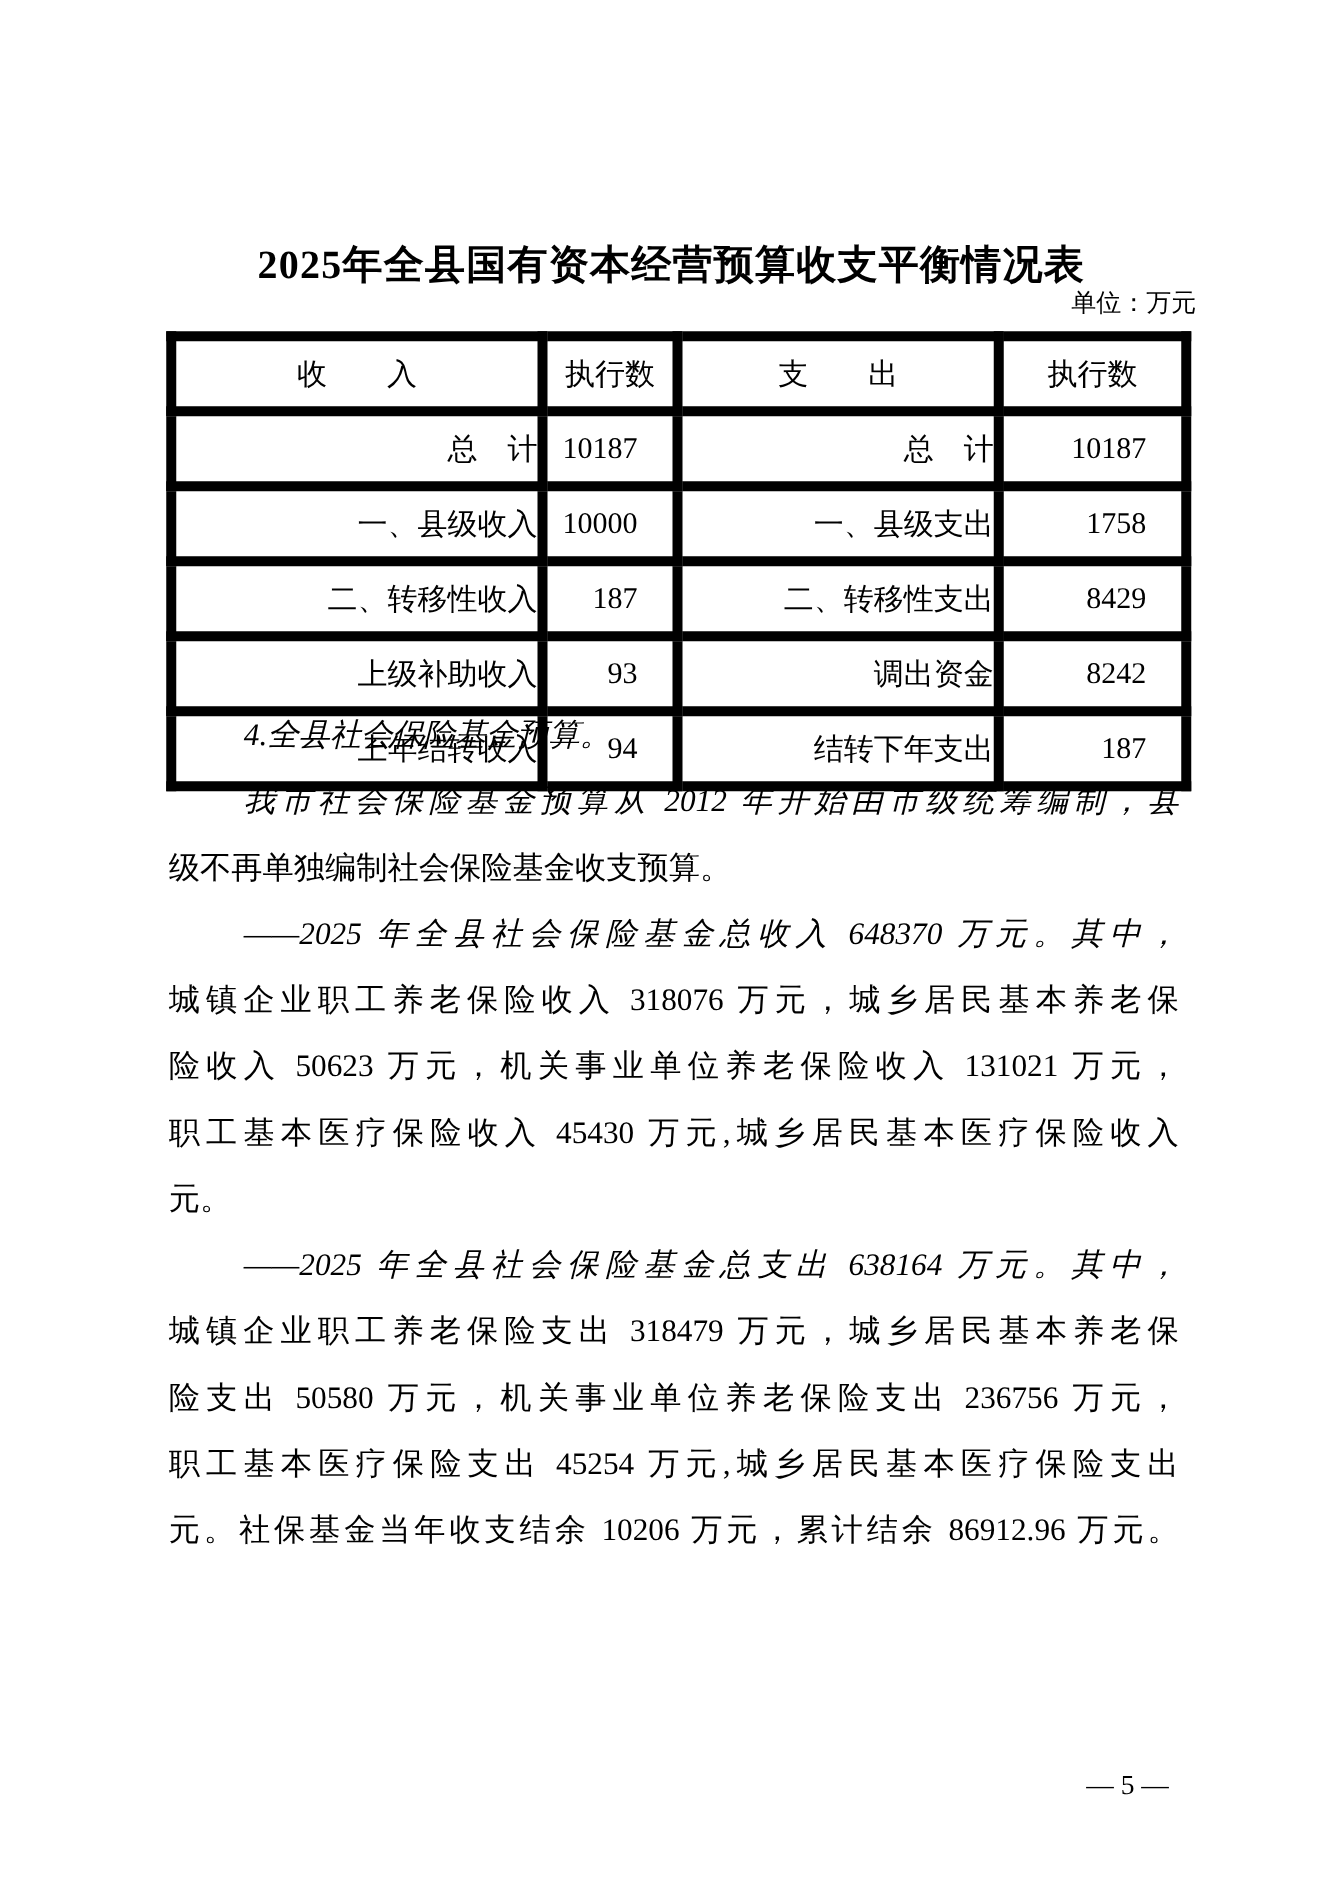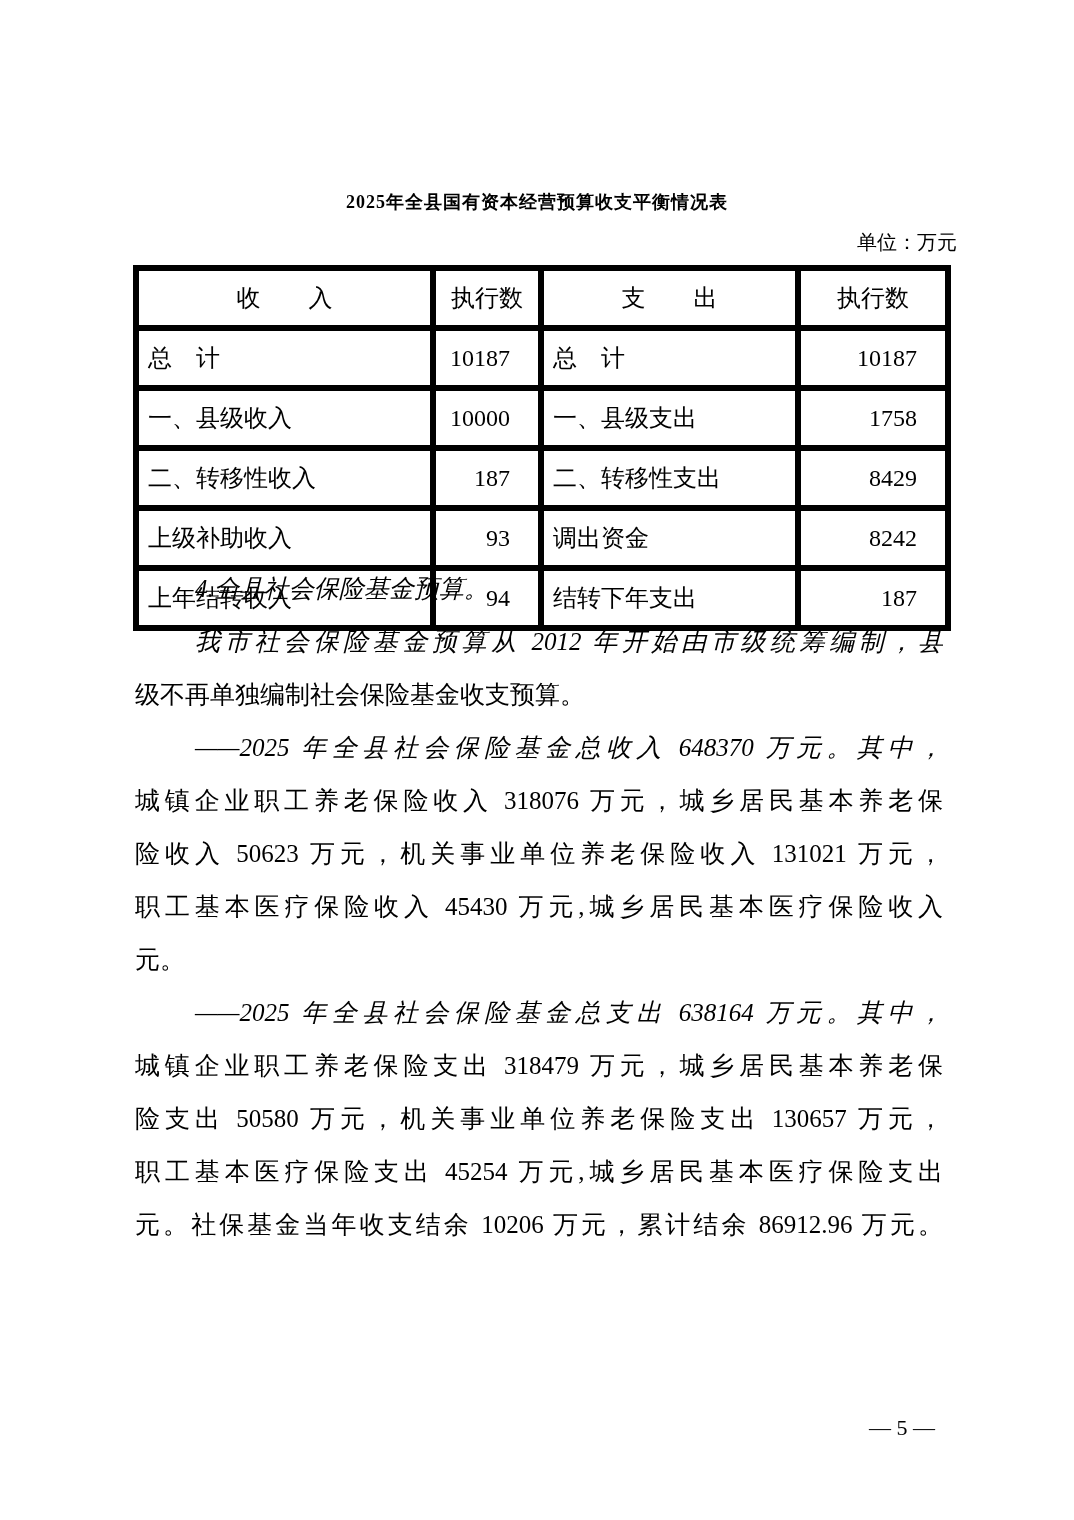--- a/index.html
+++ b/index.html
@@ -12,21 +12,21 @@
     color: #000000;
     font-family: "Liberation Serif", "DejaVu Serif", serif;
     overflow: hidden;
   }
   .title {
     position: absolute;
     top: 190px;
     left: 0;
     right: 0;
     text-align: center;
-    font-size: 18px;
+    font-size: 32px;
     font-weight: bold;
     letter-spacing: 1px;
   }
   .unit-label {
     position: absolute;
     top: 229px;
     right: 117px;
     font-size: 20px;
   }
   table.budget-table {
@@ -36,29 +36,29 @@
     width: 812px;
     border-collapse: collapse;
     table-layout: fixed;
     font-size: 24px;
   }
   table.budget-table col.c1 { width: 297px; }
   table.budget-table col.c2 { width: 108px; }
   table.budget-table col.c3 { width: 257px; }
   table.budget-table col.c4 { width: 150px; }
   table.budget-table th, table.budget-table td {
-    border: 6px solid #000000;
+    border: 8px solid #000000;
     height: 60px;
     vertical-align: middle;
     font-weight: normal;
     overflow: hidden;
     white-space: nowrap;
   }
   table.budget-table th { text-align: center; }
-  table.budget-table td.label { text-align: left; padding-left: 9px; }
+  table.budget-table td.label { text-align: right; padding-left: 9px; }
   table.budget-table td.num  { text-align: right; padding-right: 28px; }
   .body-text {
     position: absolute;
     left: 135px;
     top: 562px;
     width: 808px;
     font-size: 25px;
   }
   .line {
     height: 53px;
@@ -144,20 +144,20 @@
     <div class="line">级不再单独编制社会保险基金收支预算。</div>
 
     <div class="line indent fill">——2025 年全县社会保险基金总收入 648370 万元。其中，</div>
     <div class="line fill">城镇企业职工养老保险收入 318076 万元，城乡居民基本养老保</div>
     <div class="line fill">险收入 50623 万元，机关事业单位养老保险收入 131021 万元，</div>
     <div class="line fill">职工基本医疗保险收入 45430 万元,城乡居民基本医疗保险收入</div>
     <div class="line">元。</div>
 
     <div class="line indent fill">——2025 年全县社会保险基金总支出 638164 万元。其中，</div>
     <div class="line fill">城镇企业职工养老保险支出 318479 万元，城乡居民基本养老保</div>
-    <div class="line fill">险支出 50580 万元，机关事业单位养老保险支出 130657 万元，</div>
+    <div class="line fill">险支出 50580 万元，机关事业单位养老保险支出 236756 万元，</div>
     <div class="line fill">职工基本医疗保险支出 45254 万元,城乡居民基本医疗保险支出</div>
     <div class="line fill">元。社保基金当年收支结余 10206 万元，累计结余 86912.96 万元。</div>
   </div>
 
   <div class="page-number">— 5 —</div>
 
 </div>
 
 </body></html>

